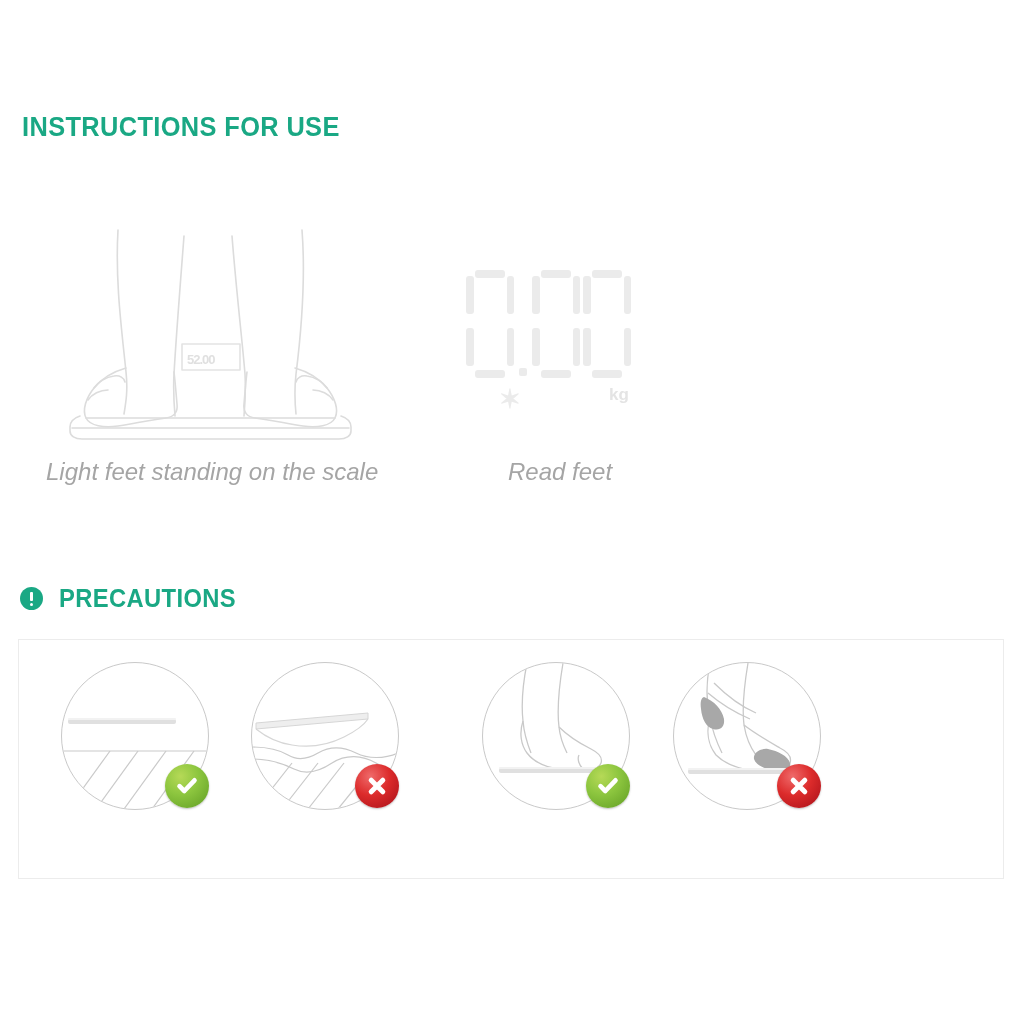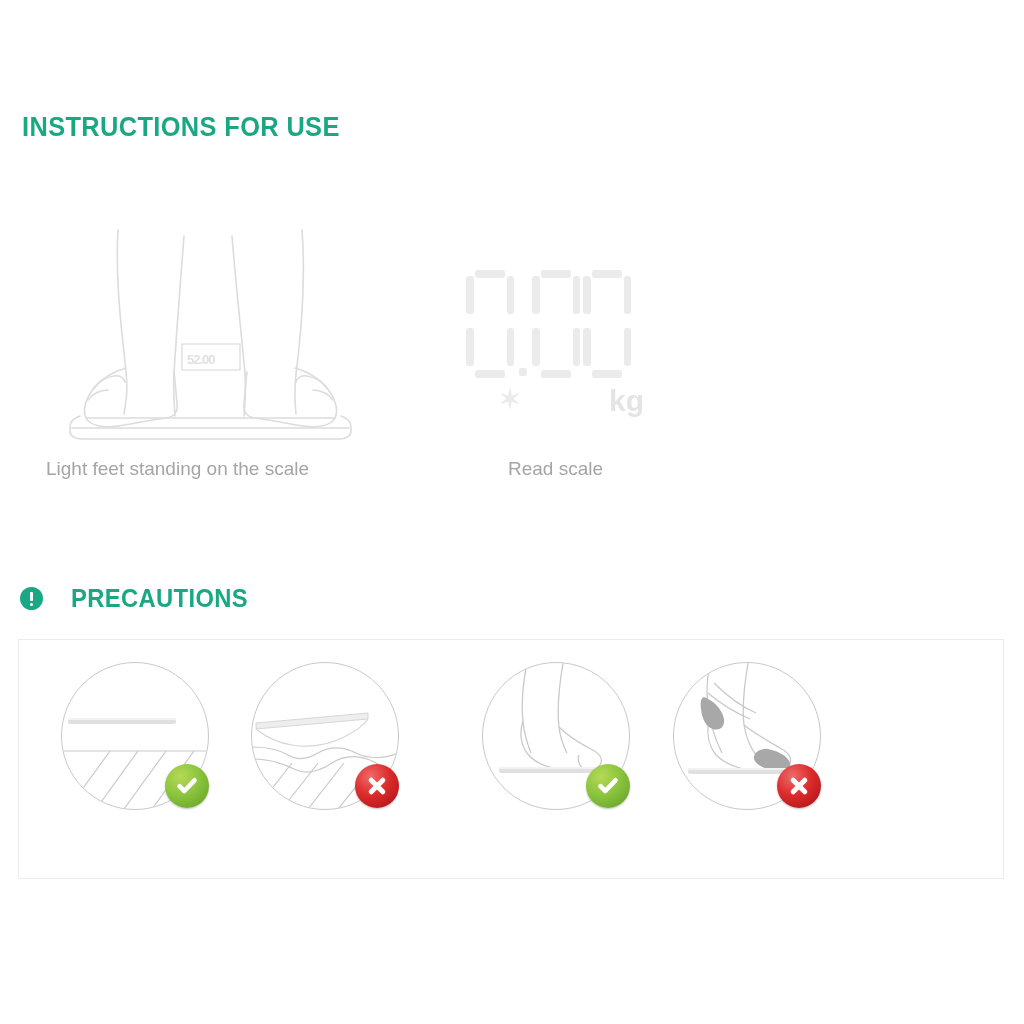--- a/index.html
+++ b/index.html
@@ -33,21 +33,21 @@
     transform: scaleX(0.94);
     transform-origin: left center;
   }
 
   #precautions-heading {
     position: absolute;
     left: 20px;
     top: 584px;
     display: flex;
     align-items: center;
-    gap: 28px;
+    gap: 16px;
   }
   #precautions-heading .heading-label {
     font-family: "Liberation Sans", sans-serif;
     font-weight: bold;
     font-size: 25px;
     letter-spacing: 0.4px;
     color: #1aa884;
     transform: scaleX(0.95);
     transform-origin: left center;
     white-space: nowrap;
@@ -61,24 +61,25 @@
   #step-2 { left: 418px; top: 222px; width: 290px; }
 
   .step-art {
     position: relative;
     height: 225px;
     font-weight: bold;
   }
   .step-caption {
     position: absolute;
     top: 236px;
-    font-size: 19px;
+    font-size: 24px;
     color: #a5a5a5;
     white-space: nowrap;
     font-family: "Liberation Sans", sans-serif;
+    font-style: italic;
   }
   #step-1 .step-caption { left: 32px; }
   #step-2 .step-caption { left: 90px; }
 
   
   .readout {
     position: absolute;
     left: 48px;
     top: 48px;
   }
@@ -126,21 +127,21 @@
     left: 33px;
     top: 0;
     font-size: 26px;
     line-height: 1;
     color: #ebebeb;
   }
   .unit-label {
     position: absolute;
     left: 143px;
     top: 0;
-    font-size: 30px;
+    font-size: 17px;
     line-height: 1;
     color: #e4e4e4;
     font-family: "Liberation Sans", sans-serif;
   }
 
   
   #precautions-panel {
     position: absolute;
     left: 18px;
     top: 639px;
@@ -311,21 +312,21 @@
           <span class="seg v e"></span>
           <span class="seg v f"></span>
         </div>
       </div>
       <div class="readout-labels">
         <span class="bt-icon">✶</span>
         <span class="unit-label">kg</span>
       </div>
     </div>
   </div>
-  <div class="step-caption">Read scale</div>
+  <div class="step-caption">Read feet</div>
 </div>
 
 <div id="precautions-heading">
   <span class="exclaim-icon"></span>
   <span class="heading-label">PRECAUTIONS</span>
 </div>
 
 <div id="precautions-panel">
   <div class="precaution-grid">
 

